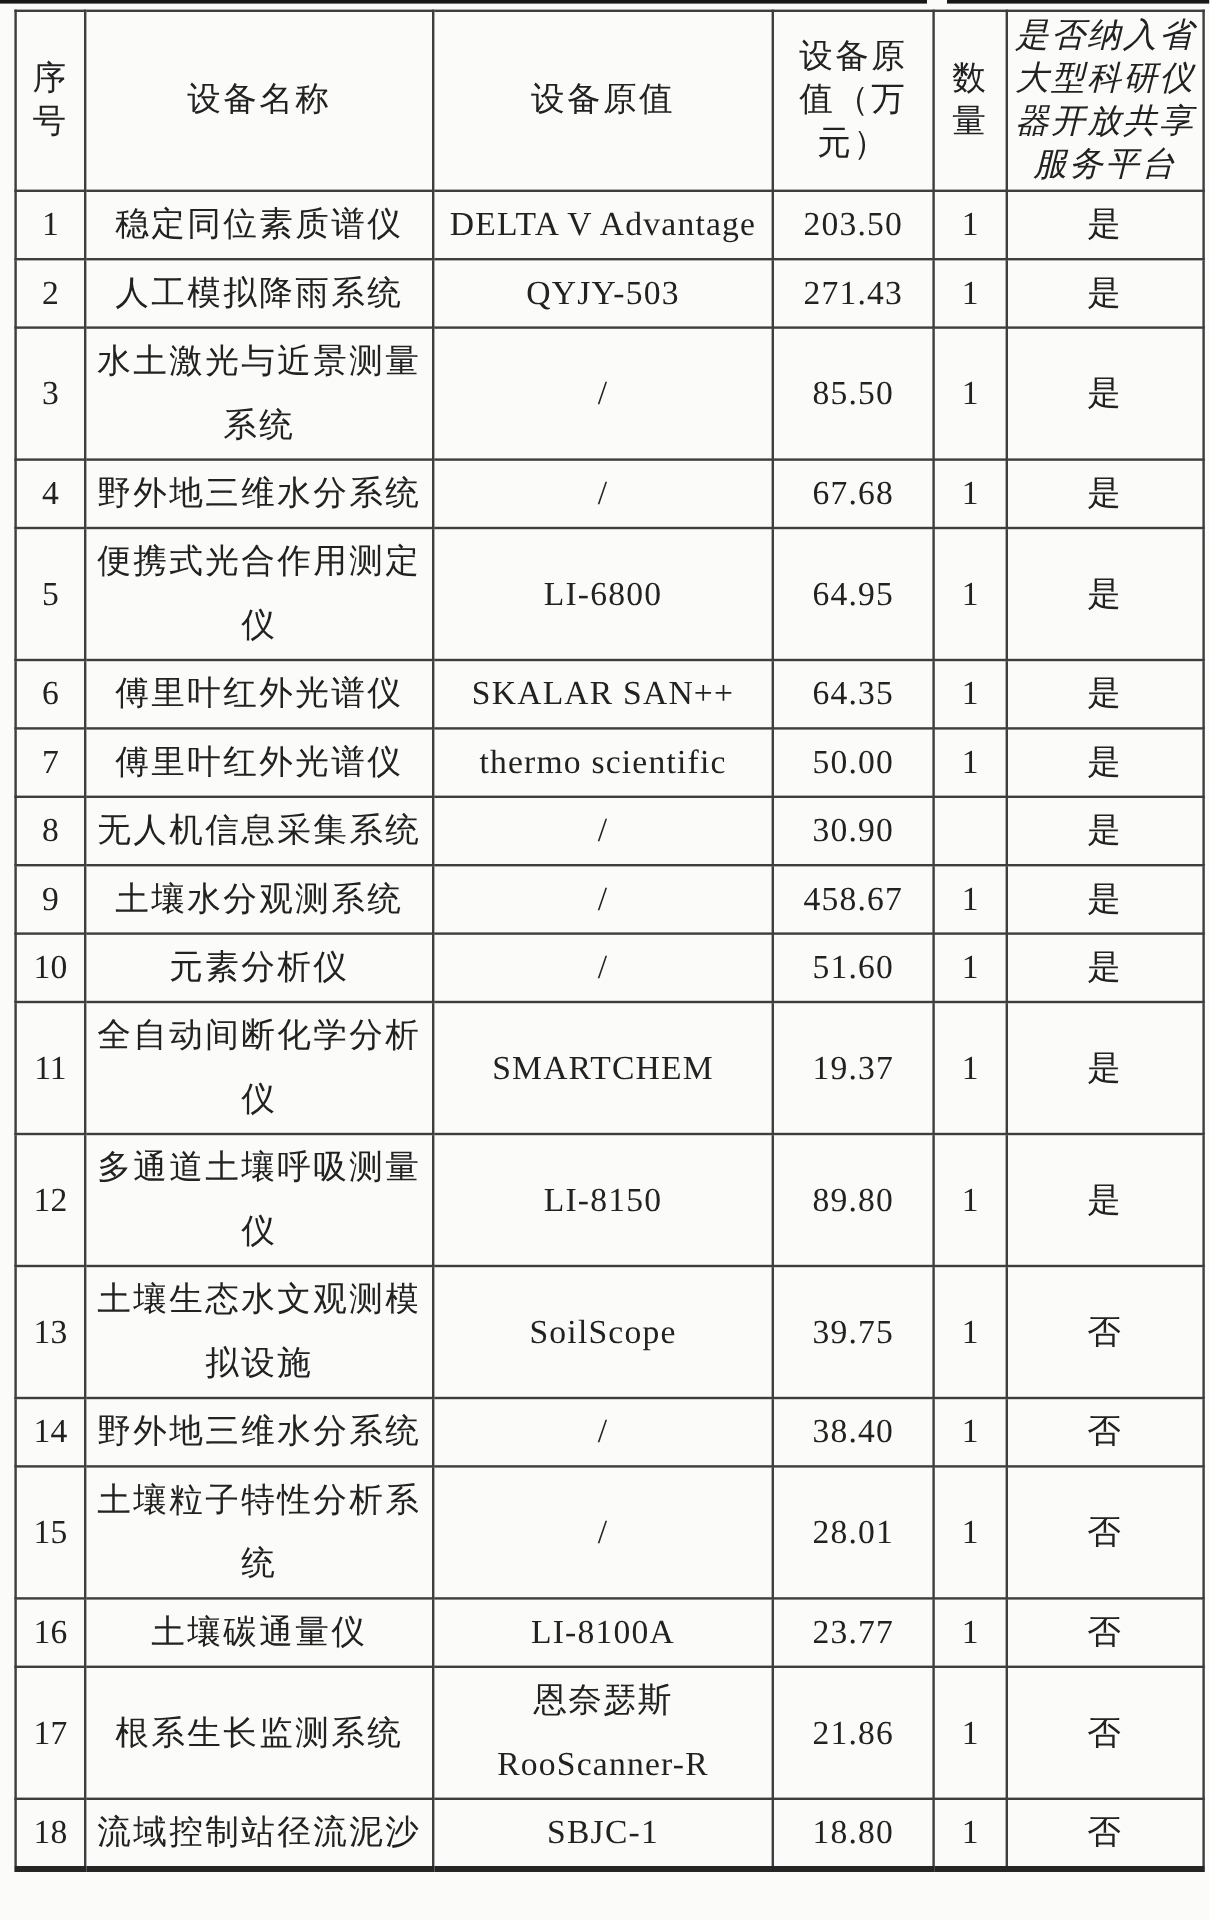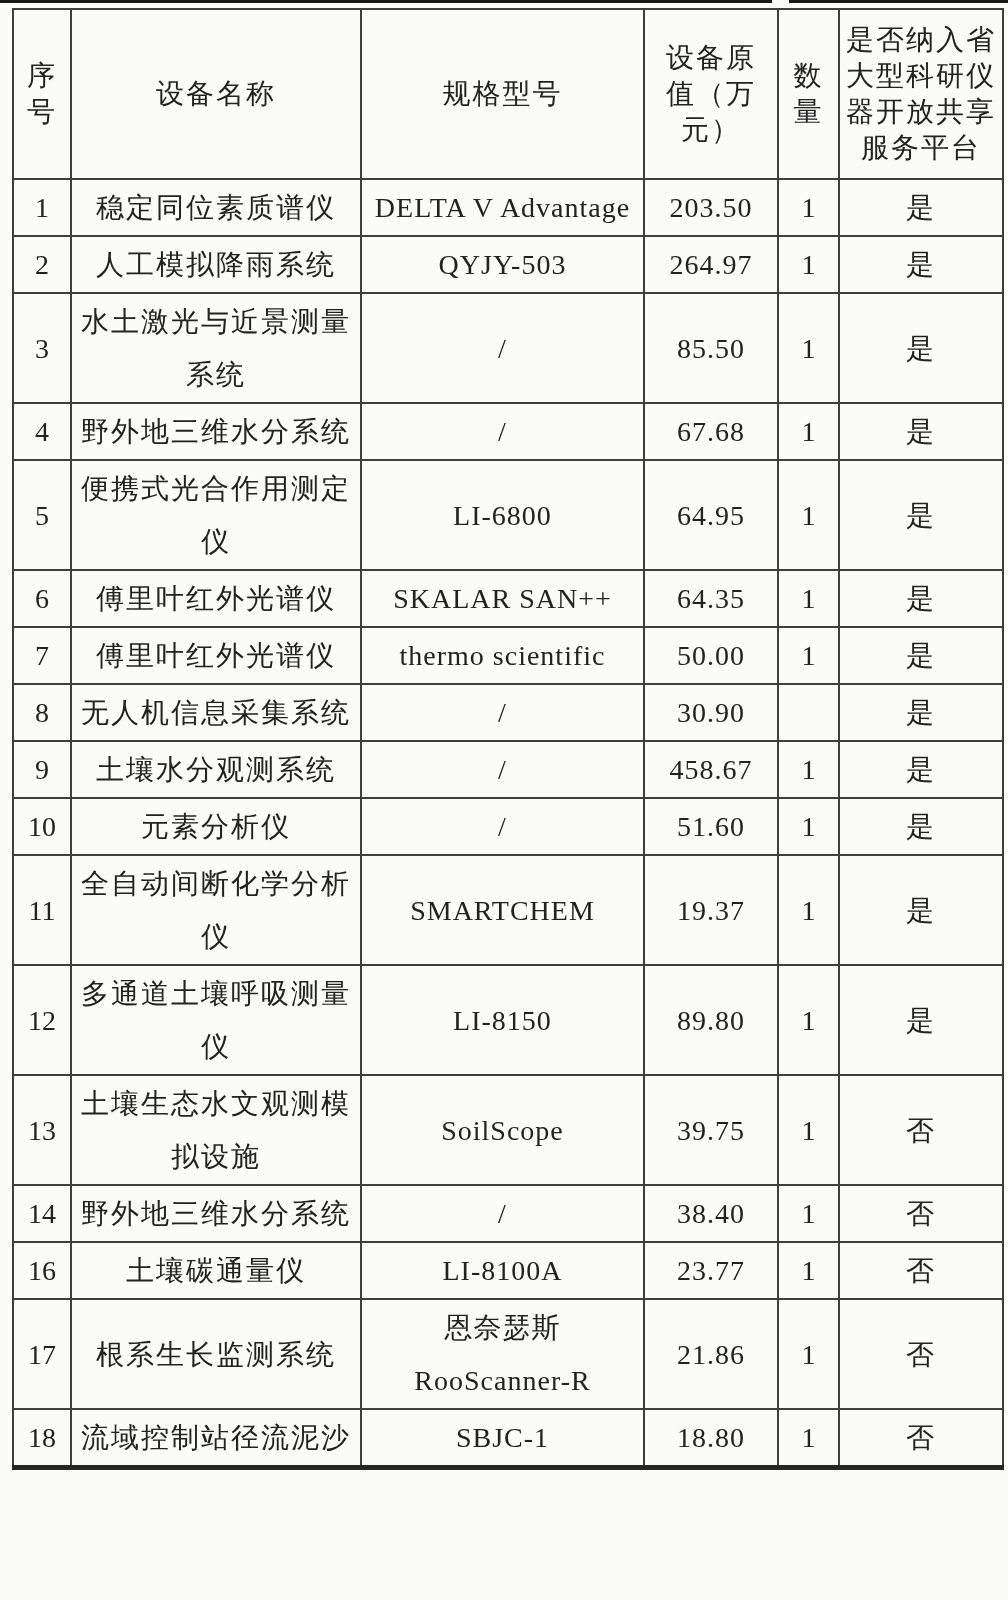--- a/index.html
+++ b/index.html
@@ -43,21 +43,21 @@
     overflow: hidden;
   }
   .equipment-table th {
     font-size: 28px;
     line-height: 36px;
     letter-spacing: 2px;
     padding: 3px 8px;
   }
   .equipment-table th.h-value   { padding: 3px 12px; }
   .equipment-table th.h-qty     { padding: 15px 2px; }
-  .equipment-table th.h-shared  { padding: 12px 4px; }
+  .equipment-table th.h-shared  { padding: 2px 4px; font-style: italic; }
   .equipment-table td {
     font-size: 28px;
     line-height: 53px;
     letter-spacing: 2px;
     padding: 1px 8px;
     white-space: pre-line;
   }
   .equipment-table td.c-serial { padding: 1px 2px; letter-spacing: 0; }
   .equipment-table td.c-model  { letter-spacing: 1px; }
   .equipment-table td.c-value  { letter-spacing: 1px; }
@@ -84,40 +84,40 @@
       <col class="w-name">
       <col class="w-model">
       <col class="w-value">
       <col class="w-qty">
       <col class="w-shared">
     </colgroup>
     <thead>
       <tr>
         <th class="h-serial">序号</th>
         <th class="h-name">设备名称</th>
-        <th class="h-model">规格型号</th>
+        <th class="h-model">设备原值</th>
         <th class="h-value">设备原值（万元）</th>
         <th class="h-qty">数量</th>
         <th class="h-shared">是否纳入省大型科研仪器开放共享服务平台</th>
       </tr>
     </thead>
     <tbody id="table-body">
         <tr>
       <td class="c-serial">1</td>
       <td class="c-name">稳定同位素质谱仪</td>
       <td class="c-model">DELTA V Advantage</td>
       <td class="c-value">203.50</td>
       <td class="c-qty">1</td>
       <td class="c-shared">是</td>
     </tr>
         <tr>
       <td class="c-serial">2</td>
       <td class="c-name">人工模拟降雨系统</td>
       <td class="c-model">QYJY-503</td>
-      <td class="c-value">264.97</td>
+      <td class="c-value">271.43</td>
       <td class="c-qty">1</td>
       <td class="c-shared">是</td>
     </tr>
         <tr>
       <td class="c-serial">3</td>
       <td class="c-name">水土激光与近景测量系统</td>
       <td class="c-model">/</td>
       <td class="c-value">85.50</td>
       <td class="c-qty">1</td>
       <td class="c-shared">是</td>
@@ -200,20 +200,28 @@
       <td class="c-model">SoilScope</td>
       <td class="c-value">39.75</td>
       <td class="c-qty">1</td>
       <td class="c-shared">否</td>
     </tr>
         <tr>
       <td class="c-serial">14</td>
       <td class="c-name">野外地三维水分系统</td>
       <td class="c-model">/</td>
       <td class="c-value">38.40</td>
+      <td class="c-qty">1</td>
+      <td class="c-shared">否</td>
+    </tr>
+        <tr>
+      <td class="c-serial">15</td>
+      <td class="c-name">土壤粒子特性分析系统</td>
+      <td class="c-model">/</td>
+      <td class="c-value">28.01</td>
       <td class="c-qty">1</td>
       <td class="c-shared">否</td>
     </tr>
         <tr>
       <td class="c-serial">16</td>
       <td class="c-name">土壤碳通量仪</td>
       <td class="c-model">LI-8100A</td>
       <td class="c-value">23.77</td>
       <td class="c-qty">1</td>
       <td class="c-shared">否</td>

